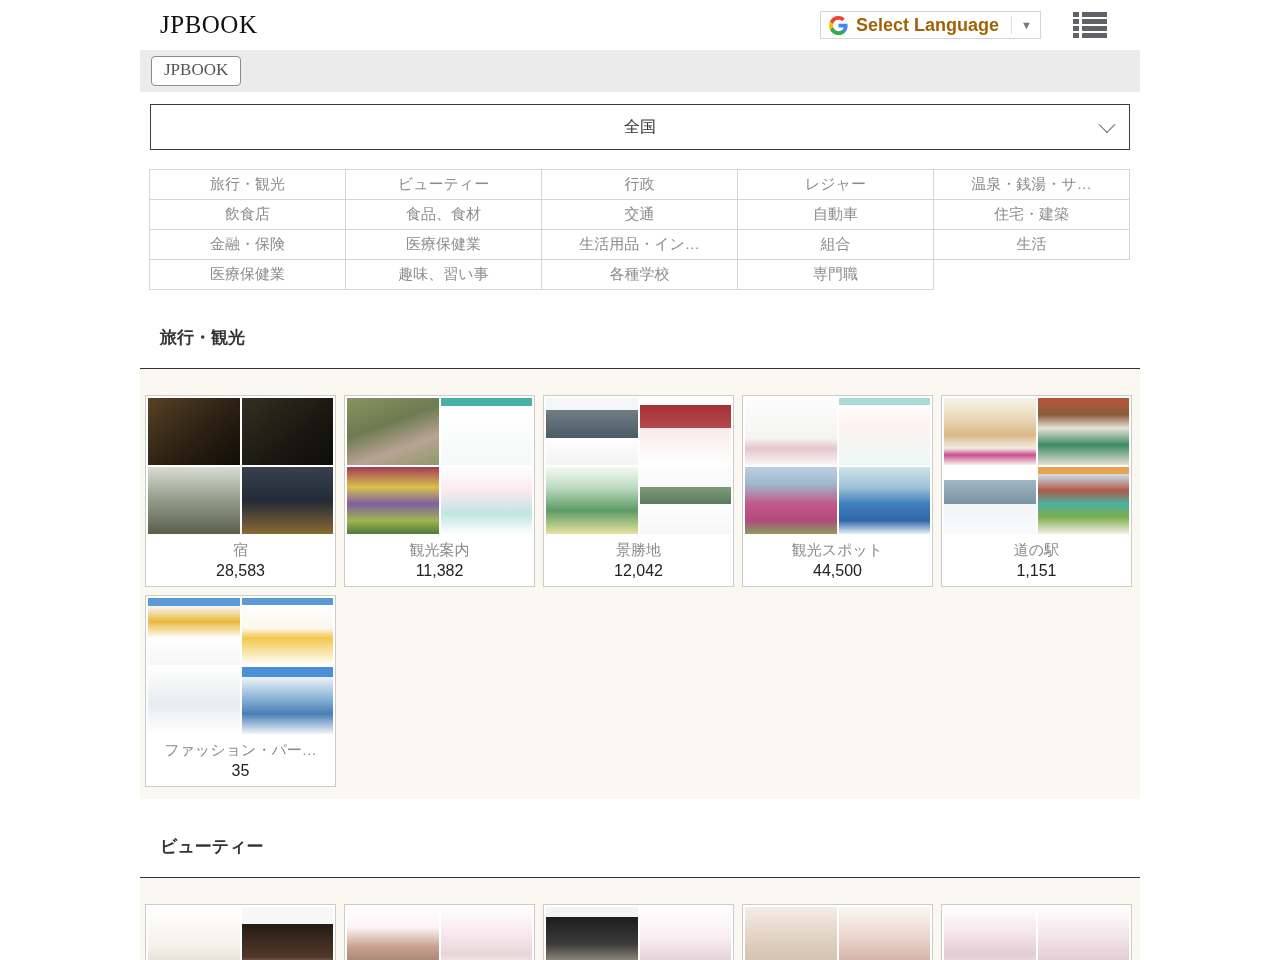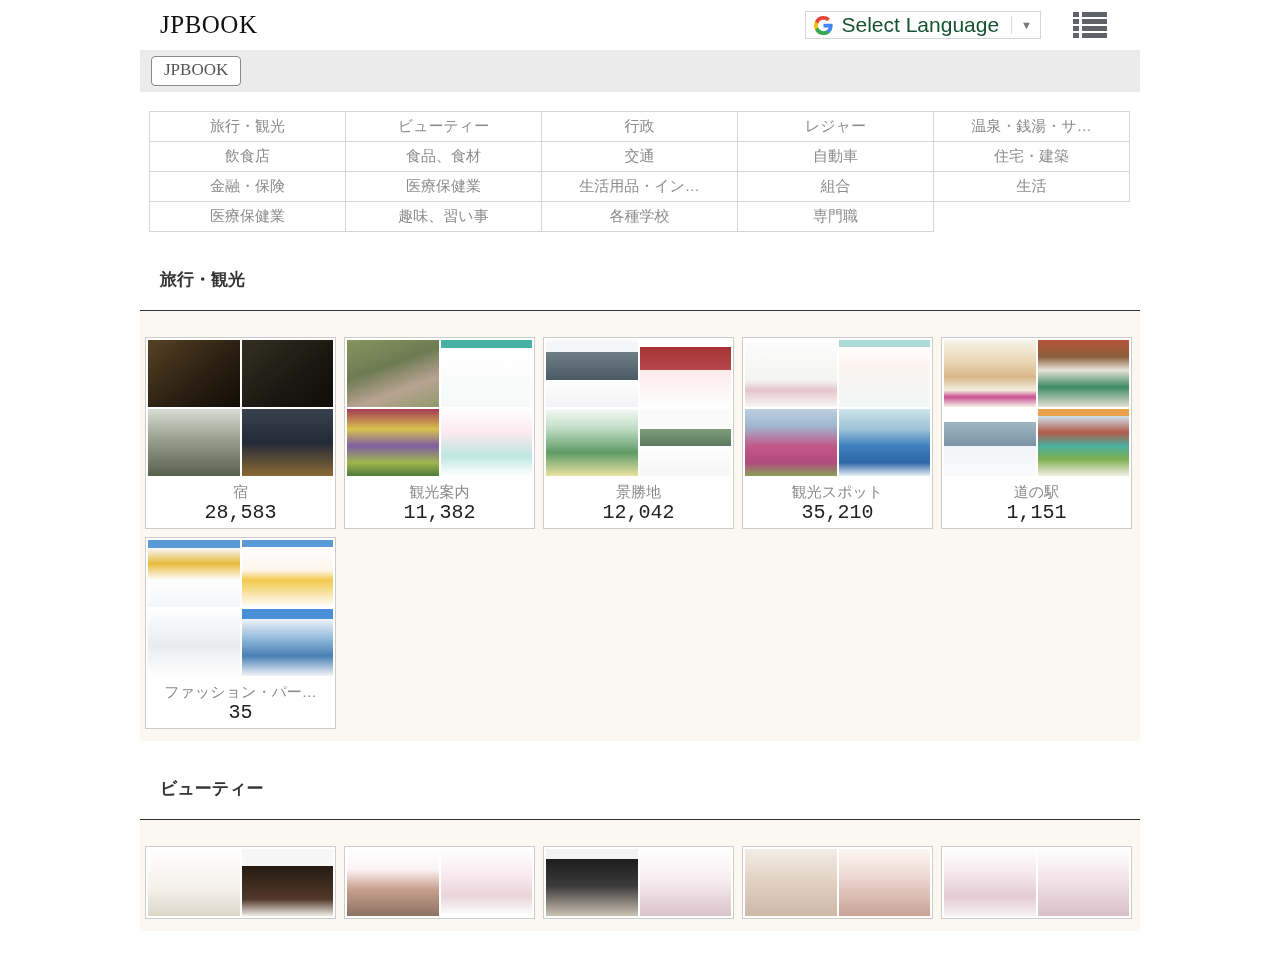--- a/index.html
+++ b/index.html
@@ -14,21 +14,21 @@
   .site-title{
     padding-left:20px;font-family:"Liberation Serif", serif;
     font-size:25px;color:#111;letter-spacing:.5px;
   }
   .topbar-right{display:flex;align-items:center;gap:32px;padding-right:33px;}
   .translate-widget{
     display:flex;align-items:center;height:26px;background:#fff;
     border:1px solid #d5d5d5;padding:0 8px;cursor:pointer;
   }
   .g-icon{width:19px;height:19px;margin-right:8px;}
-  .translate-label{font-size:21px;color:#14532d;}
+  .translate-label{font-size:18px;color:#a16207;font-weight:bold;}
   .translate-sep{width:1px;height:18px;background:#dcdcdc;margin:0 9px 0 12px;}
   .translate-arrow{font-size:11px;color:#777;}
   .menu-icon{width:34px;height:26px;cursor:pointer;display:block;}
 
   
   .breadcrumb-bar{height:42px;background:#ebebeb;display:flex;align-items:center;padding-left:11px;box-sizing:border-box;}
   .crumb-btn{
     font-family:"Liberation Serif", serif;font-size:17px;color:#555;
     background:#fff;border:1px solid #8a8a8a;border-radius:4px;
     padding:3px 12px 5px;cursor:pointer;
@@ -67,21 +67,21 @@
     width:191px;background:#fff;border:1px solid #cccccc;padding:2px;
     box-sizing:border-box;cursor:pointer;
   }
   .thumb-grid{display:grid;grid-template-columns:1fr 1fr;gap:2px;}
   .thumb{height:67px;background:#eee;}
   .card-label{
     margin-top:5px;height:21px;line-height:21px;font-size:15px;color:#8a8a8a;
     text-align:center;white-space:nowrap;overflow:hidden;
   }
   .card-count{
-    font-family:Liberation Mono, monospace;font-size:20px;color:#222;
+    font-family:Liberation Sans, sans-serif;font-size:16px;color:#222;
     text-align:center;height:21px;line-height:21px;margin-bottom:3px;
   }
 </style>
 </head>
 <body>
 
 <div class="page">
 
   <header class="topbar">
     <div class="site-title">JPBOOK</div>
@@ -109,20 +109,24 @@
             <rect x="9" y="21" width="25" height="5"></rect>
         </g>
       </svg>
     </div>
   </header>
 
   <div class="breadcrumb-bar">
     <button class="crumb-btn">JPBOOK</button>
   </div>
 
+  <div class="region-select">
+    <span class="region-value">全国</span>
+    <span class="chev"></span>
+  </div>
 
   <div class="cat-grid" id="catGrid">
       <div class="cat-cell">旅行・観光</div>
       <div class="cat-cell">ビューティー</div>
       <div class="cat-cell">行政</div>
       <div class="cat-cell">レジャー</div>
       <div class="cat-cell">温泉・銭湯・サ…</div>
       <div class="cat-cell">飲食店</div>
       <div class="cat-cell">食品、食材</div>
       <div class="cat-cell">交通</div>
@@ -175,21 +179,21 @@
     <div class="card-count">12,042</div>
   </div>
           <div class="card">
     <div class="thumb-grid">
       <div class="thumb" style="background: linear-gradient(rgb(253, 253, 253) 0%, rgb(244, 244, 242) 60%, rgb(228, 198, 204) 75%, rgb(247, 247, 245) 100%);"></div>
       <div class="thumb" style="background: linear-gradient(rgb(170, 219, 214) 0%, rgb(170, 219, 214) 10%, rgb(255, 255, 255) 10%, rgb(253, 243, 240) 40%, rgb(238, 249, 247) 100%);"></div>
       <div class="thumb" style="background: linear-gradient(rgb(188, 207, 226) 0%, rgb(159, 184, 207) 25%, rgb(194, 89, 139) 55%, rgb(177, 74, 126) 80%, rgb(138, 160, 90) 100%);"></div>
       <div class="thumb" style="background: linear-gradient(rgb(207, 227, 234) 0%, rgb(158, 195, 214) 30%, rgb(63, 127, 191) 55%, rgb(47, 102, 168) 80%, rgb(232, 241, 247) 100%);"></div>
     </div>
     <div class="card-label">観光スポット</div>
-    <div class="card-count">35,210</div>
+    <div class="card-count">44,500</div>
   </div>
           <div class="card">
     <div class="thumb-grid">
       <div class="thumb" style="background: linear-gradient(rgb(247, 243, 234) 0%, rgb(234, 217, 184) 30%, rgb(217, 185, 138) 55%, rgb(243, 236, 224) 75%, rgb(201, 79, 142) 85%, rgb(247, 243, 234) 100%);"></div>
       <div class="thumb" style="background: linear-gradient(rgb(184, 84, 58) 0%, rgb(138, 93, 59) 25%, rgb(232, 227, 216) 45%, rgb(61, 138, 99) 70%, rgb(229, 224, 212) 100%);"></div>
       <div class="thumb" style="background: linear-gradient(rgb(255, 255, 255) 0%, rgb(255, 255, 255) 20%, rgb(159, 182, 196) 20%, rgb(122, 147, 164) 55%, rgb(242, 244, 246) 55%, rgb(250, 251, 252) 100%);"></div>
       <div class="thumb" style="background: linear-gradient(rgb(232, 162, 79) 0%, rgb(232, 162, 79) 10%, rgb(207, 228, 239) 10%, rgb(176, 90, 74) 35%, rgb(73, 176, 160) 55%, rgb(127, 174, 79) 75%, rgb(244, 239, 230) 100%);"></div>
     </div>
     <div class="card-label">道の駅</div>
     <div class="card-count">1,151</div>

